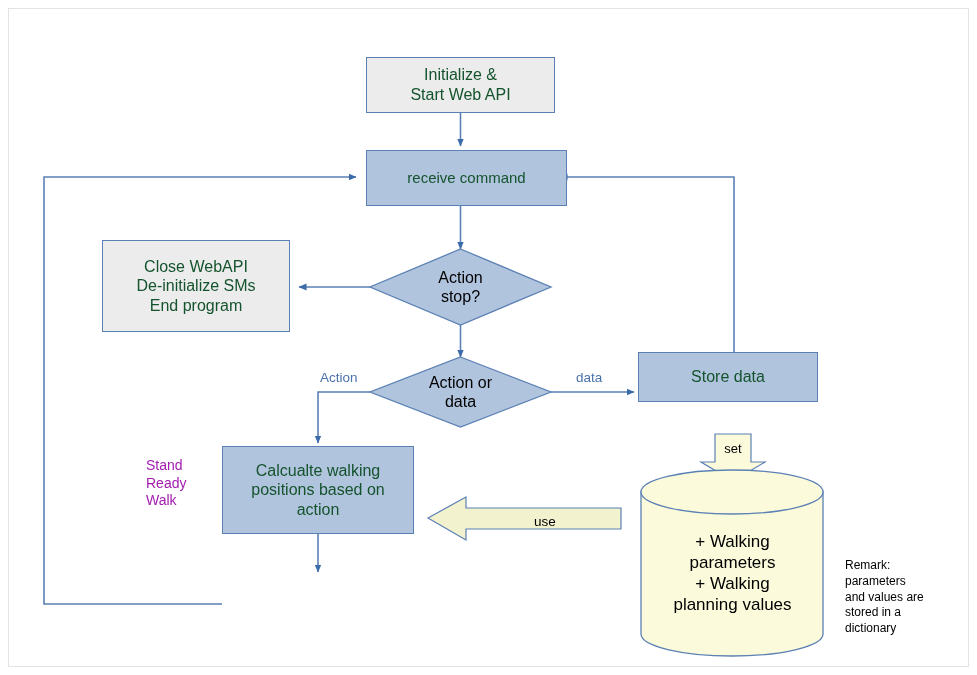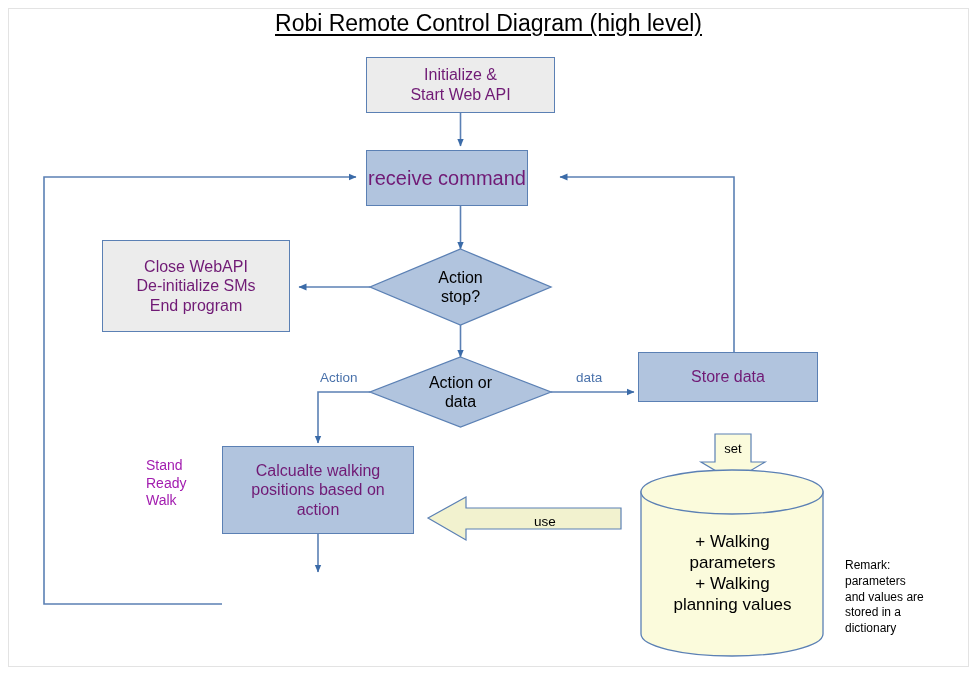--- a/index.html
+++ b/index.html
@@ -31,21 +31,21 @@
     text-underline-offset:3px;
     white-space:nowrap;
   }
 
   .node{
     position:absolute;
     box-sizing:border-box;
     border:1px solid #5b80b4;
     display:flex;align-items:center;justify-content:center;
     text-align:center;
-    color:#701a75;
+    color:#14532d;
     line-height:1.22;
   }
   .node.gray{background:#ececec;}
   .node.blue{background:#b1c4de;}
 
   .freetext{
     position:absolute;
     color:#a21caf;
     line-height:1.25;
     white-space:pre-line;
@@ -80,21 +80,20 @@
     white-space:pre-line;
   }
 </style>
 </head>
 <body>
 
 <div id="canvas">
 
   <div class="frame"></div>
 
-  <div class="title">Robi Remote Control Diagram (high level)</div>
 
   <svg id="svg-layer" viewBox="0 0 977 675" xmlns="http://www.w3.org/2000/svg">
     <defs>
       <marker id="arr" markerWidth="9" markerHeight="9" refX="7.5" refY="4" orient="auto" markerUnits="userSpaceOnUse">
         <path d="M0,0.6 L8,4 L0,7.4 z" fill="#3b6ba8"></path>
       </marker>
       <marker id="arrOpen" markerWidth="11" markerHeight="11" refX="9" refY="5" orient="auto" markerUnits="userSpaceOnUse">
         <path d="M0,0.8 L10,5 L0,9.2 z" fill="#5b80b4"></path>
       </marker>
     </defs>
@@ -127,21 +126,21 @@
     <ellipse cx="732" cy="492" rx="91" ry="22" fill="#fbfbdc" stroke="#5b80b4" stroke-width="1.3"></ellipse>
 
     <polygon points="428,518 466,497 466,508 621,508 621,529 466,529 466,540" fill="#f2f2cf" stroke="#5b80b4" stroke-width="1.2"></polygon>
   </svg>
 
   <div class="node gray" style="left:366px;top:57px;width:189px;height:56px;font-size:16px;">
     <span style="white-space:pre-line;">Initialize &amp;
 Start Web API</span>
   </div>
 
-  <div class="node blue" style="left:366px;top:150px;width:162px;height:56px;font-size:20px;">
+  <div class="node blue" style="left:366px;top:150px;width:201px;height:56px;font-size:15px;">
     <span style="white-space:pre-line;">receive command</span>
   </div>
 
   <div class="node gray" style="left:102px;top:240px;width:188px;height:92px;font-size:16px;">
     <span style="white-space:pre-line;">Close WebAPI
 De-initialize SMs
 End program</span>
   </div>
 
   <div class="node blue" style="left:638px;top:352px;width:180px;height:50px;font-size:16px;">

